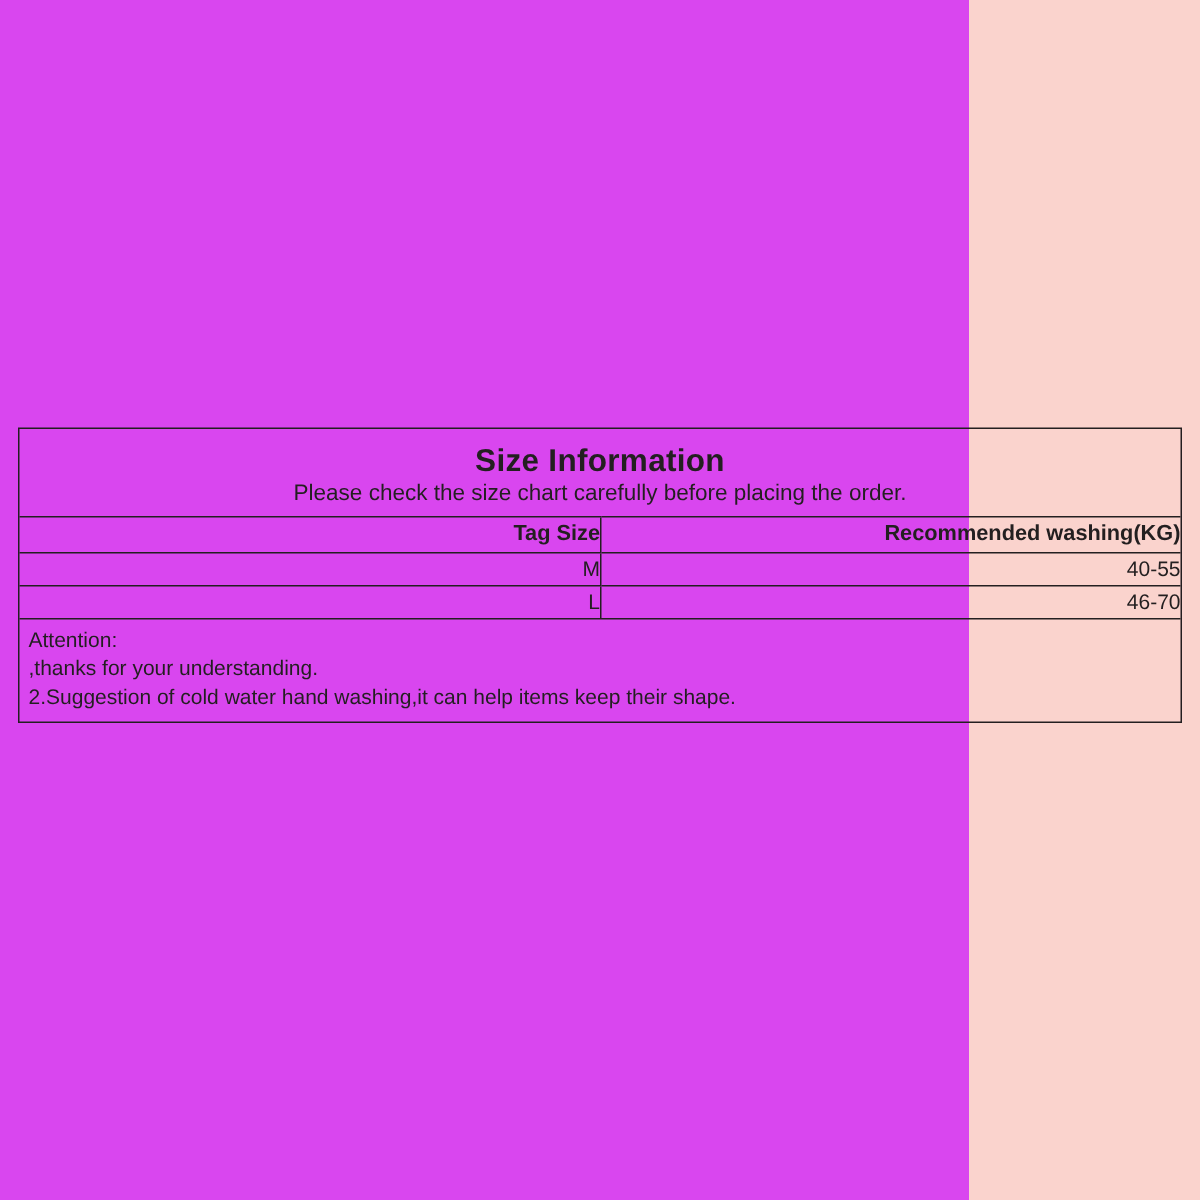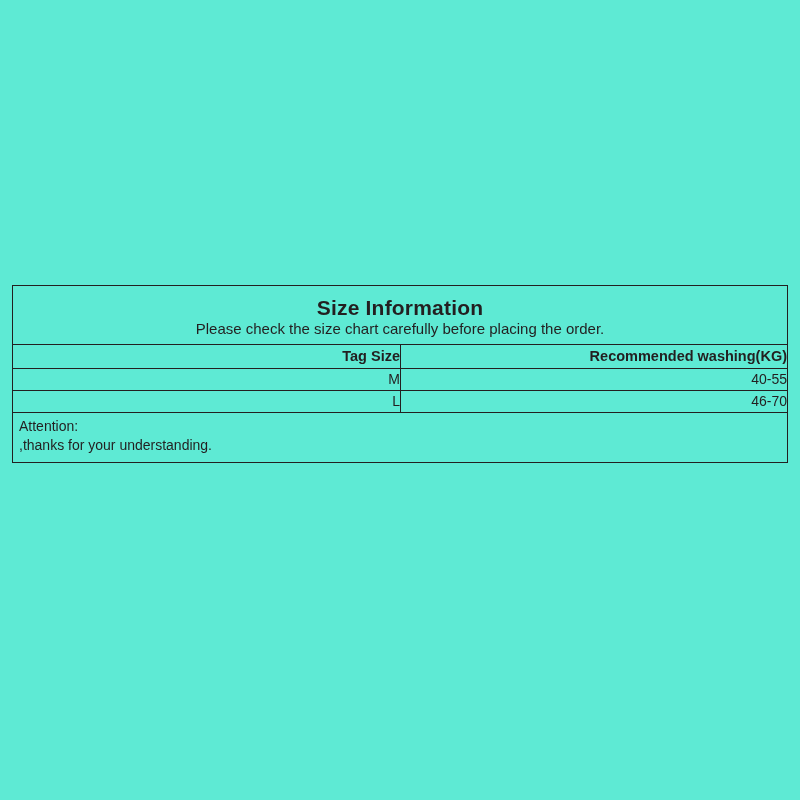--- a/index.html
+++ b/index.html
@@ -8,23 +8,23 @@
   }
   body {
     width: 800px;
     height: 800px;
     background: #fad3cd;
     font-family: "Liberation Sans", sans-serif;
     overflow: hidden;
   }
   .page {
     position: relative;
-    width: 800px;
+    width: 646px;
     height: 800px;
-    background: #5eead4;
+    background: #d946ef;
   }
   .size-card {
     position: absolute;
     left: 12px;
     top: 285px;
     width: 776px;
     border: 1px solid #231f20;
     box-sizing: border-box;
     background: transparent;
   }
@@ -109,17 +109,18 @@
         <tr>
           <td>L</td>
           <td>46-70</td>
         </tr>
       </tbody>
     </table>
 
     <div class="attention">
       <div class="attention-line">Attention:</div>
       <div class="attention-line">,thanks for your understanding.</div>
+      <div class="attention-line">2.Suggestion of cold water hand washing,it can help items keep their shape.</div>
     </div>
 
   </div>
 
 </div>
 
 </body></html>

